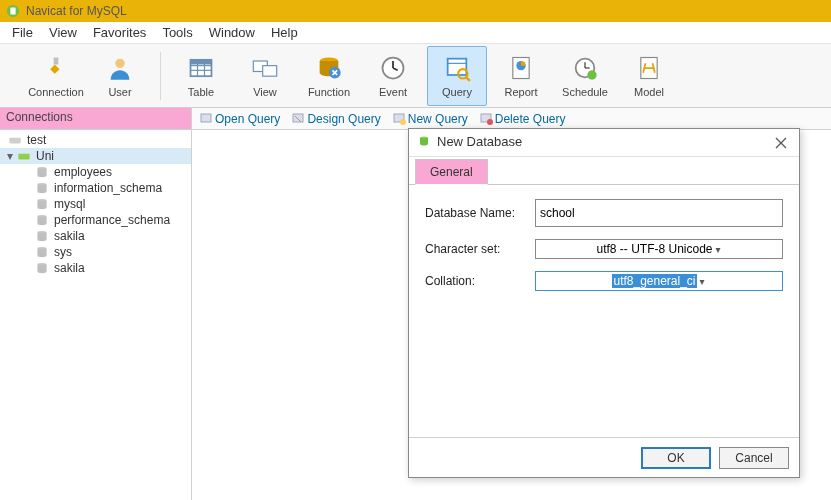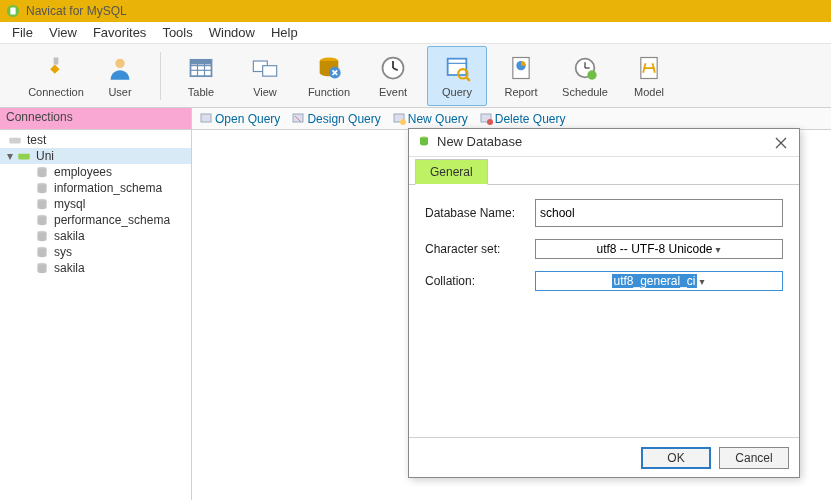--- a/index.html
+++ b/index.html
@@ -40,21 +40,21 @@
   .indent-2 { padding-left: 34px; }
   
   .main { flex: 1; background: #fff; position: relative; }
   
   
   .dialog { position: absolute; left: 408px; top: 128px; width: 392px; height: 350px; background: #fff; border: 1px solid #888; box-shadow: 2px 2px 8px rgba(0,0,0,0.2); display: flex; flex-direction: column; }
   .dialog .dlg-title { height: 28px; display: flex; align-items: center; justify-content: space-between; padding: 0 8px; border-bottom: 1px solid #e0e0e0; }
   .dialog .dlg-title .left { display: flex; align-items: flex-start; gap: 6px; font-size: 13px; }
   .dialog .dlg-title .close { width: 20px; height: 20px; display: flex; align-items: center; justify-content: center; color: #666; }
   .dialog .dlg-tabs { height: 28px; display: flex; align-items: flex-end; padding: 0 6px; border-bottom: 1px solid #c8c8c8; }
-  .dialog .dlg-tab { padding: 5px 14px; font-size: 12px; border: 1px solid #c8c8c8; border-bottom: 1px solid #fff; background: #bef264; position: relative; top: 1px; text-align: right; }
+  .dialog .dlg-tab { padding: 5px 14px; font-size: 12px; border: 1px solid #c8c8c8; border-bottom: 1px solid #fff; background: #f9a8d4; position: relative; top: 1px; text-align: right; }
   .dialog .dlg-body { flex: 1; padding: 14px 16px; }
   .dialog .field-row { display: flex; align-items: center; margin-bottom: 12px; }
   .dialog .field-label { width: 110px; font-size: 12px; color: #222; }
   .dialog .text-input { flex: 1; height: 28px; border: 1px solid #888; padding: 1px 4px; font-size: 12px; font-family: inherit; }
   .dialog .combo { flex: 1; height: 20px; border: 1px solid #888; display: flex; align-items: center; justify-content: center; padding: 0 2px 0 4px; font-size: 12px; }
   .dialog .combo.focus { border: 1px solid #3a8fd6; }
   .dialog .combo .sel { color: #000; }
   .dialog .combo.focus .sel { background: #3a8fd6; color: #fff; padding: 0 1px; }
   .dialog .combo .arrow { color: #555; font-size: 10px; padding: 0 3px; }
   .dialog .dlg-footer { height: 40px; border-top: 1px solid #d0d0d0; display: flex; align-items: center; justify-content: flex-end; padding: 0 10px; gap: 8px; }

